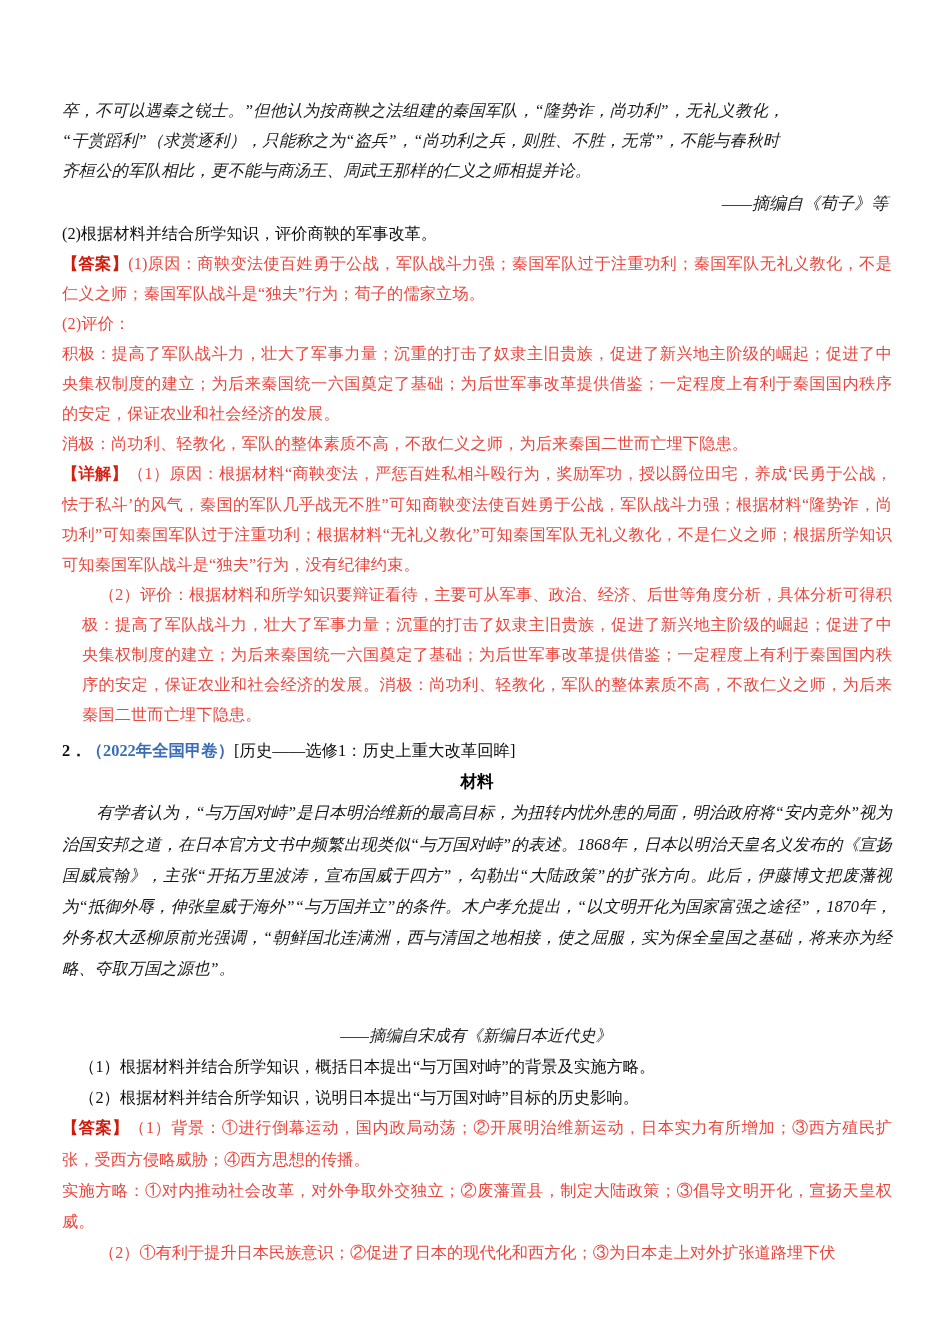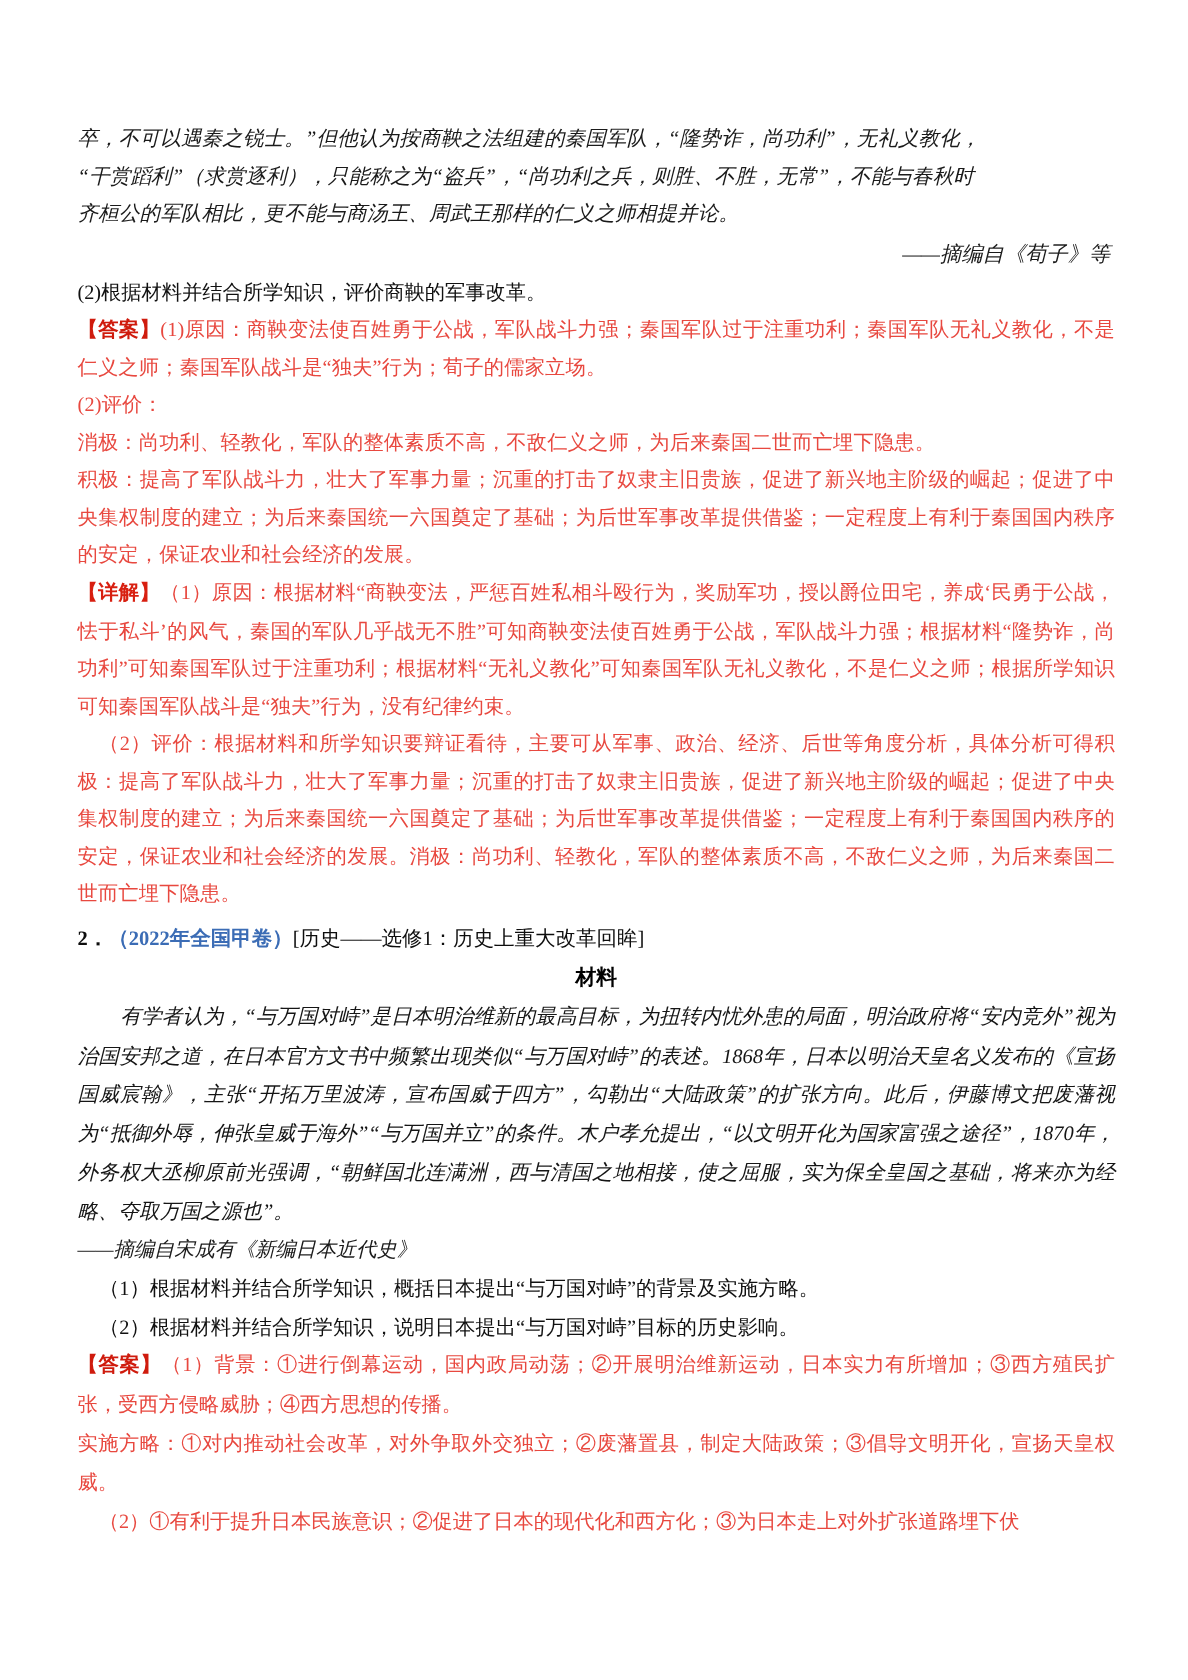--- a/index.html
+++ b/index.html
@@ -40,26 +40,27 @@
   .src {
     text-align: right;
     color: #1a1a1a;
     font-style: italic;
     font-size: 17px;
     line-height: 30.1px;
     margin-top: 2px;
     padding-right: 4px;
   }
   .src-2 {
-    text-align: left;
+    text-align: center;
     color: #1a1a1a;
     font-style: italic;
     font-size: 16.2px;
     line-height: 30.1px;
     padding-right: 2px;
+    margin-top: 36px;
   }
   .qline {
     color: #111111;
     font-size: 16.2px;
     line-height: 30.1px;
   }
   
   .red {
     color: #e8483f;
     font-size: 16.2px;
@@ -68,21 +69,21 @@
     text-justify: inter-ideograph;
   }
   .red-strong {
     color: #d81f10;
     font-weight: bold;
   }
   .red-lbl {
     color: #cf1b0d;
     font-weight: bold;
   }
-  .indent1 { text-indent: 1.05em; }
+  .indent1 { text-indent: 1.05em; margin-left: 20px; }
   
   .qhead {
     font-size: 16.4px;
     line-height: 31px;
     color: #0d0d0d;
     margin-top: 5px;
   }
   .qhead .blue {
     color: #3b6cb5;
     font-weight: bold;
@@ -132,22 +133,22 @@
     <div class="mat-black blk">齐桓公的军队相比，更不能与商汤王、周武王那样的仁义之师相提并论。</div>
   </div>
 
   <div class="src">——摘编自《荀子》等</div>
 
   <div class="qline">(2)根据材料并结合所学知识，评价商鞅的军事改革。</div>
 
   <div class="red blk"><span class="red-lbl">【答案】</span><span>(1)原因：商鞅变法使百姓勇于公战，军队战斗力强；秦国军队过于注重功利；秦国军队无礼义教化，不是仁义之师；秦国军队战斗是“独夫”行为；荀子的儒家立场。</span></div>
 
   <div class="red blk">(2)评价：</div>
+  <div class="red blk">积极：提高了军队战斗力，壮大了军事力量；沉重的打击了奴隶主旧贵族，促进了新兴地主阶级的崛起；促进了中央集权制度的建立；为后来秦国统一六国奠定了基础；为后世军事改革提供借鉴；一定程度上有利于秦国国内秩序的安定，保证农业和社会经济的发展。</div>
   <div class="red blk">消极：尚功利、轻教化，军队的整体素质不高，不敌仁义之师，为后来秦国二世而亡埋下隐患。</div>
-  <div class="red blk">积极：提高了军队战斗力，壮大了军事力量；沉重的打击了奴隶主旧贵族，促进了新兴地主阶级的崛起；促进了中央集权制度的建立；为后来秦国统一六国奠定了基础；为后世军事改革提供借鉴；一定程度上有利于秦国国内秩序的安定，保证农业和社会经济的发展。</div>
 
   <div class="red blk"><span class="red-strong">【详解】</span><span>（1）原因：根据材料“商鞅变法，严惩百姓私相斗殴行为，奖励军功，授以爵位田宅，养成‘民勇于公战，怯于私斗’的风气，秦国的军队几乎战无不胜”可知商鞅变法使百姓勇于公战，军队战斗力强；根据材料“隆势诈，尚功利”可知秦国军队过于注重功利；根据材料“无礼义教化”可知秦国军队无礼义教化，不是仁义之师；根据所学知识可知秦国军队战斗是“独夫”行为，没有纪律约束。</span></div>
 
   <div class="red blk indent1">（2）评价：根据材料和所学知识要辩证看待，主要可从军事、政治、经济、后世等角度分析，具体分析可得积极：提高了军队战斗力，壮大了军事力量；沉重的打击了奴隶主旧贵族，促进了新兴地主阶级的崛起；促进了中央集权制度的建立；为后来秦国统一六国奠定了基础；为后世军事改革提供借鉴；一定程度上有利于秦国国内秩序的安定，保证农业和社会经济的发展。消极：尚功利、轻教化，军队的整体素质不高，不敌仁义之师，为后来秦国二世而亡埋下隐患。</div>
 
   <div class="qhead"><span class="num">2．</span><span class="blue">（2022年全国甲卷）</span><span>[历史——选修1：历史上重大改革回眸]</span></div>
 
   <div class="matlabel">材料</div>
 
   <div class="mat-body">有学者认为，“与万国对峙”是日本明治维新的最高目标，为扭转内忧外患的局面，明治政府将“安内竞外”视为治国安邦之道，在日本官方文书中频繁出现类似“与万国对峙”的表述。1868年，日本以明治天皇名义发布的《宣扬国威宸翰》，主张“开拓万里波涛，宣布国威于四方”，勾勒出“大陆政策”的扩张方向。此后，伊藤博文把废藩视为“抵御外辱，伸张皇威于海外”“与万国并立”的条件。木户孝允提出，“以文明开化为国家富强之途径”，1870年，外务权大丞柳原前光强调，“朝鲜国北连满洲，西与清国之地相接，使之屈服，实为保全皇国之基础，将来亦为经略、夺取万国之源也”。</div>

